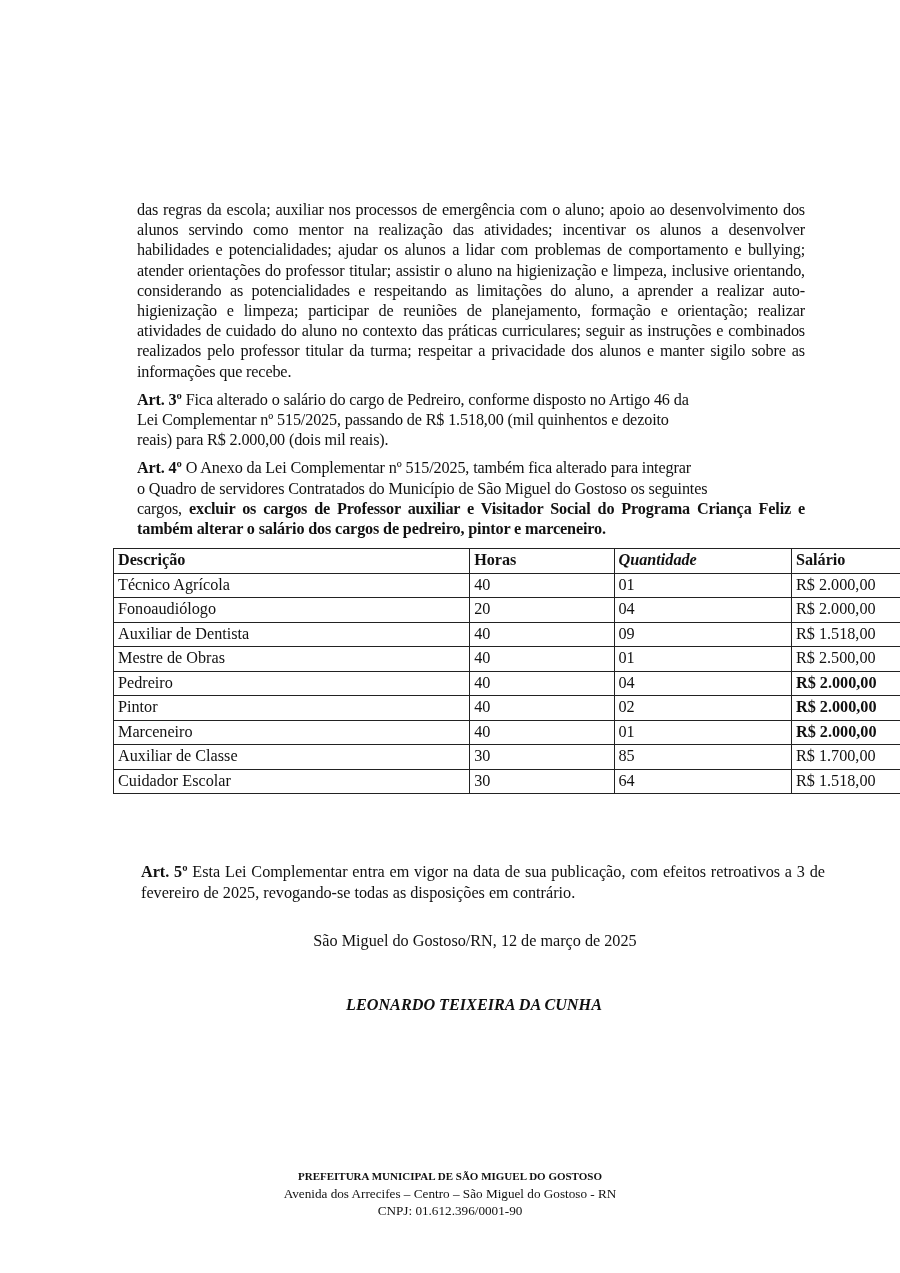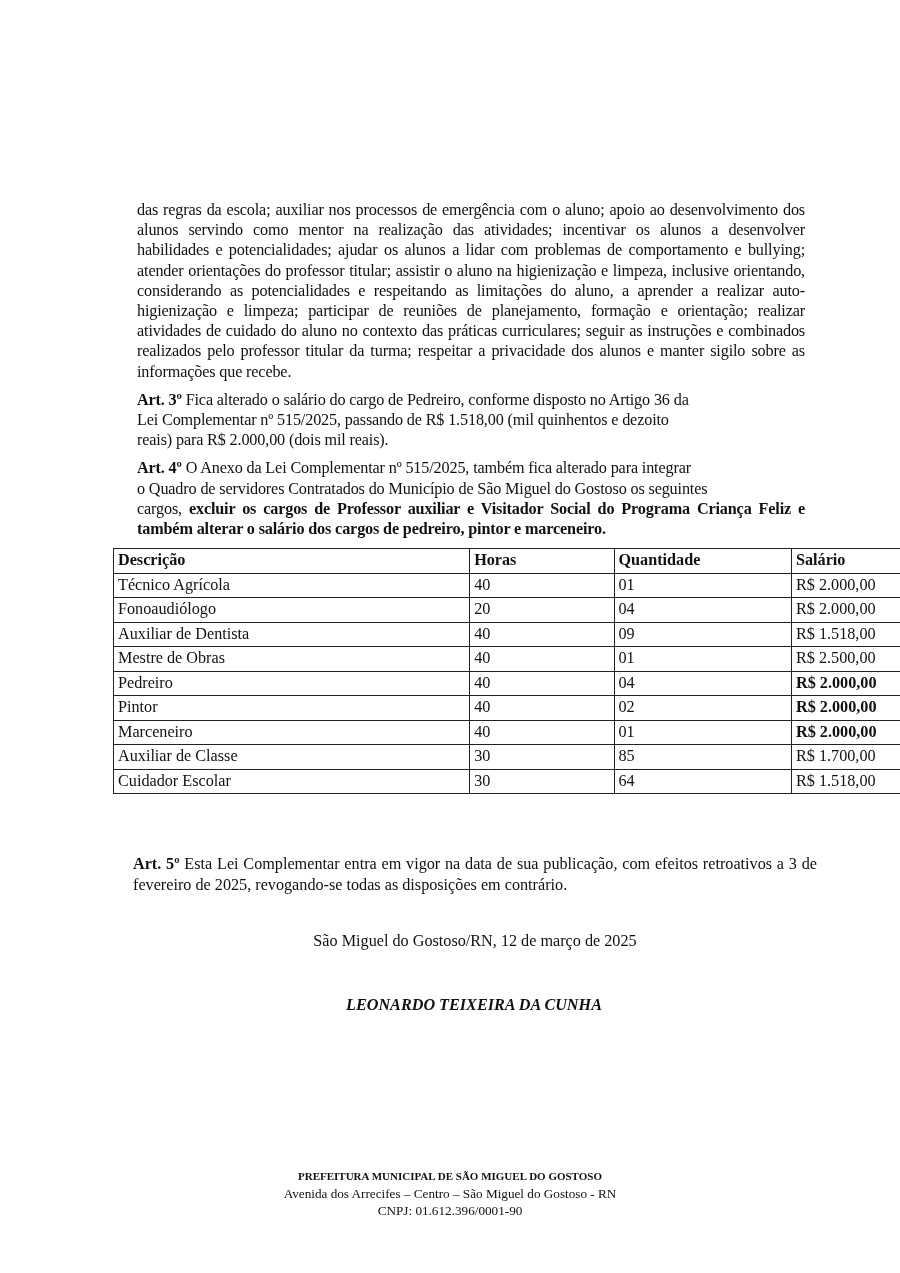--- a/index.html
+++ b/index.html
@@ -22,24 +22,24 @@
     position: absolute; left: 113px; top: 548px; width: 808px;
     border-collapse: collapse; font-size: 16.2px;
   }
   table.cargos th, table.cargos td {
     border: 1.5px solid #222; height: 23.5px; padding: 0 0 0 4px;
     text-align: left; vertical-align: middle; white-space: nowrap;
     font-weight: normal;
   }
   table.cargos th { font-weight: bold; }
   table.cargos td.sal-bold { font-weight: bold; }
-  .col1 { width: 296px; } .col2 { width: 117px; } .col3 { width: 145px; } .col4 { width: 104px; }
+  .col1 { width: 296px; } .col2 { width: 117px; } .col3 { width: 145px; font-style: italic; } .col4 { width: 104px; }
   .art5 {
     position: absolute; left: 129px; top: 850px; width: 684px;
-    font-size: 16.2px; line-height: 21px; text-align: justify; margin: 4px;
+    font-size: 16.2px; line-height: 21px; text-align: justify; margin: 12px;
   }
   .date-line {
     position: absolute; left: 0; width: 950px; top: 932px; text-align: center;
     font-size: 16.2px;
   }
   .signer {
     position: absolute; left: 0; width: 900px; top: 996px; text-align: center;
     font-size: 16.2px; font-weight: bold; font-style: italic; margin-left: 24px;
   }
   .signer-role {
@@ -52,21 +52,21 @@
 </style>
 </head>
 <body>
 
 <div class="page">
 
   <div class="body-text">
     <p>das regras da escola; auxiliar nos processos de emergência com o aluno; apoio ao desenvolvimento dos alunos servindo como mentor na realização das atividades; incentivar os alunos a desenvolver habilidades e potencialidades; ajudar os alunos a lidar com problemas de comportamento e bullying; atender orientações do professor titular; assistir o aluno na higienização e limpeza, inclusive orientando, considerando as potencialidades e respeitando as limitações do aluno, a aprender a realizar auto-higienização e limpeza; participar de reuniões de planejamento, formação e orientação; realizar atividades de cuidado do aluno no contexto das práticas curriculares; seguir as instruções e combinados realizados pelo professor titular da turma; respeitar a privacidade dos alunos e manter sigilo sobre as informações que recebe.</p>
 
     <p class="art3">
-      <span class="bold">Art. 3º</span><span> Fica alterado o salário do cargo de Pedreiro, conforme disposto no Artigo 36 da</span><br>
+      <span class="bold">Art. 3º</span><span> Fica alterado o salário do cargo de Pedreiro, conforme disposto no Artigo 46 da</span><br>
       <span>Lei Complementar nº 515/2025, passando de R$ 1.518,00 (mil quinhentos e dezoito</span><br>
       <span>reais) para R$ 2.000,00 (dois mil reais).</span>
     </p>
 
     <p class="art4">
       <span class="bold">Art. 4º</span><span> O Anexo da Lei Complementar nº 515/2025, também fica alterado para integrar</span><br>
       <span>o Quadro de servidores Contratados do Município de São Miguel do Gostoso os seguintes</span><br>
       <span>cargos, </span><span class="bold">excluir os cargos de Professor auxiliar e  Visitador Social do Programa Criança Feliz e também alterar o salário dos cargos de pedreiro, pintor e marceneiro.</span>
     </p>
   </div>

